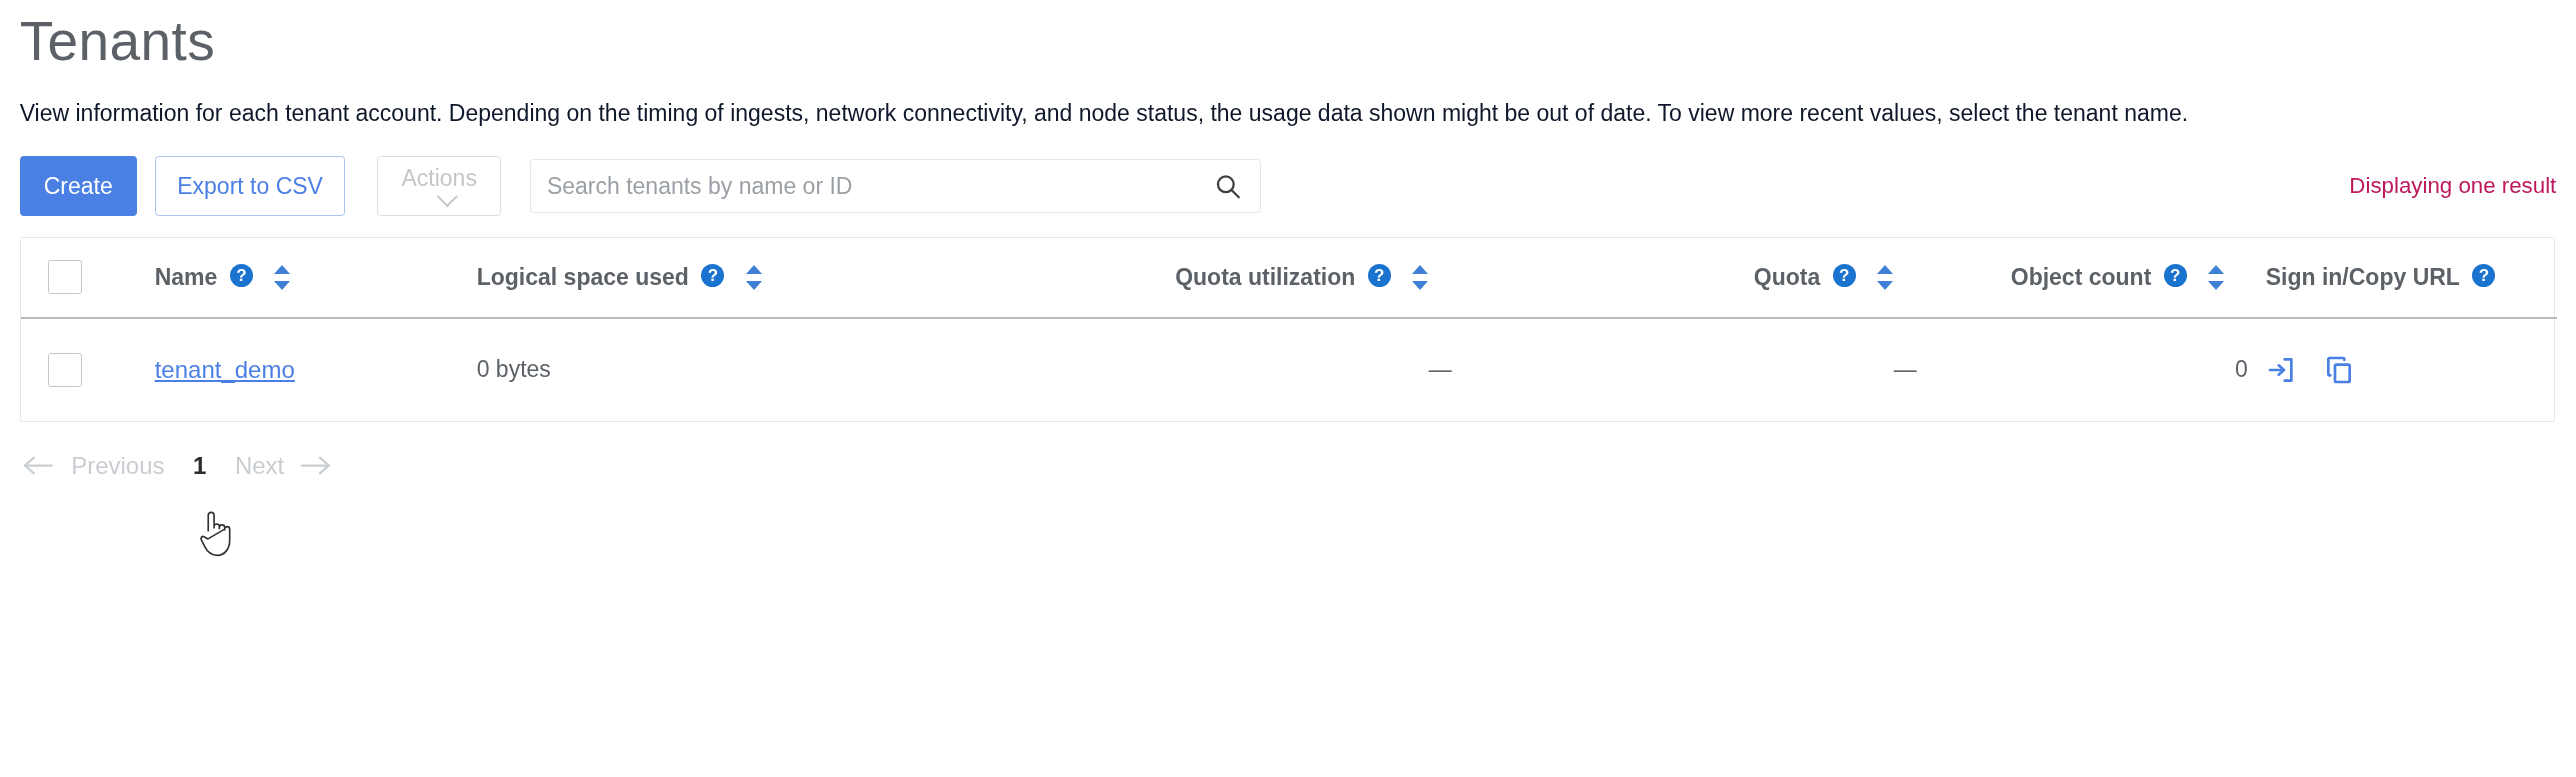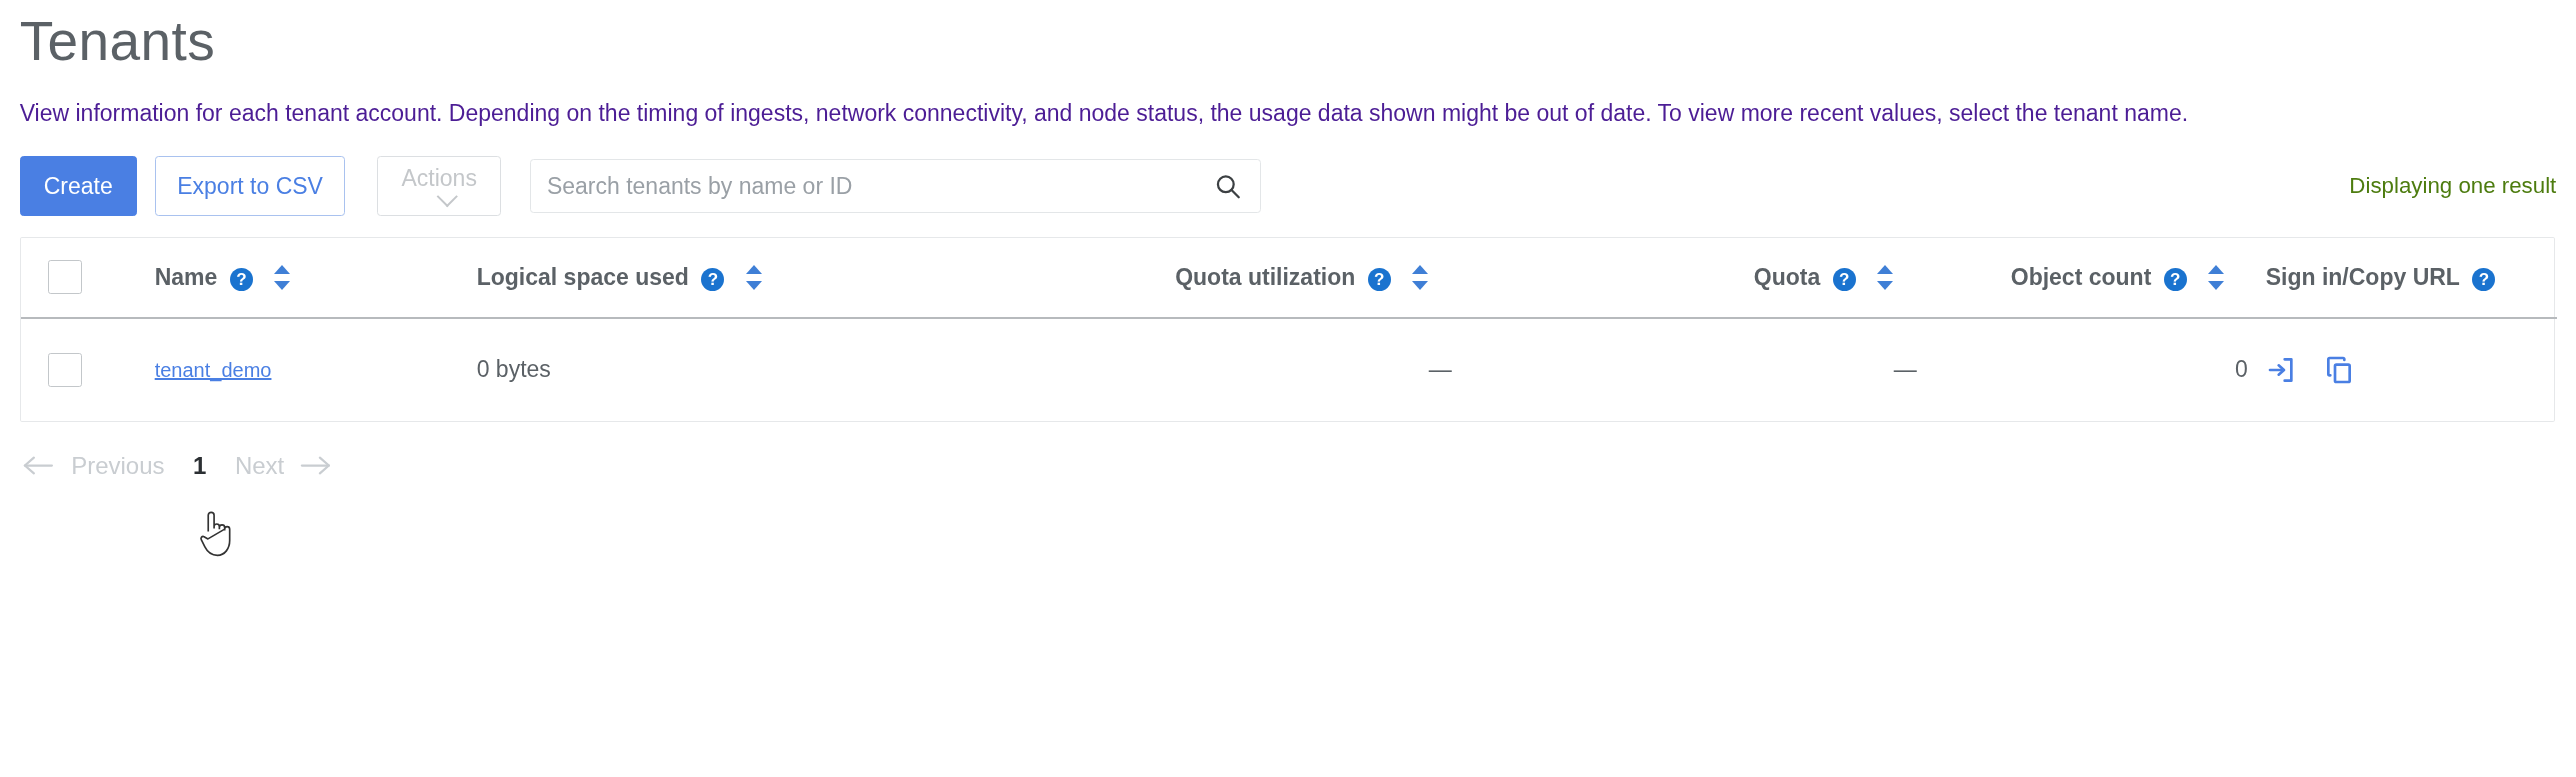--- a/index.html
+++ b/index.html
@@ -28,21 +28,21 @@
     line-height: 1.15;
     white-space: nowrap;
   }
 
   
   .page-desc {
     margin: 0;
     padding-top: 19.7px;
     font-size: 23px;
     line-height: 1.78;
-    color: #4c1d95;
+    color: #0f172a;
     max-width: 2449px;
     font-weight: 400;
   }
 
   
   .toolbar {
     display: flex;
     align-items: center;
     margin-top: 25px;
     height: 55px;
@@ -126,21 +126,21 @@
     transform: translateY(-50%);
     width: 27px; height: 27px;
     pointer-events: none;
   }
   .result-count {
     position: absolute;
     right: 0;
     top: 50%;
     transform: translateY(-50%);
     font-size: 22.3px;
-    color: #4d7c0f;
+    color: #be185d;
   }
 
   
   .table-wrap {
     margin-top: 23px;
     border: 0.9px solid #e6e8ea;
     border-radius: 1.8px;
     background: #fff;
     width: 2535px;
   }
@@ -169,21 +169,21 @@
     white-space: nowrap;
   }
   .col-check  { width: 134px; }
   .col-name   { width: 322px; }
   .col-space  { width: 483px; }
   .col-qutil  { width: 492px; }
   .col-quota  { width: 465px; }
   .col-count  { width: 331px; }
   .col-signin { width: 309px; }
 
-  .th-inner { display: flex; align-items: flex-end; }
+  .th-inner { display: flex; align-items: flex-start; }
   .th-inner.right { justify-content: flex-end; padding-right: 21.5px; }
   .th-label { margin-right: 12.5px; }
 
   .help-icon {
     display: inline-block;
     width: 23px; height: 23px;
     border-radius: 50%;
     background: #1a73cf;
     color: #fff;
     font-size: 17px;
@@ -218,21 +218,21 @@
     background: #fff;
     cursor: pointer;
     margin-left: 27px;
   }
 
   .cell-pad-name { padding-left: 0; }
   .tenant-link {
     color: #4a7fe3;
     text-decoration: underline;
     cursor: pointer;
-    font-size: 20px;
+    font-size: 24px;
   }
   .cell-right { text-align: right; padding-right: 21.5px; }
   .dash { color: #8d9297; }
   .row-icons {
     display: flex;
     align-items: center;
     gap: 25px;
     padding-left: 18px;
   }
   .icon-btn { cursor: pointer; line-height: 0; }

